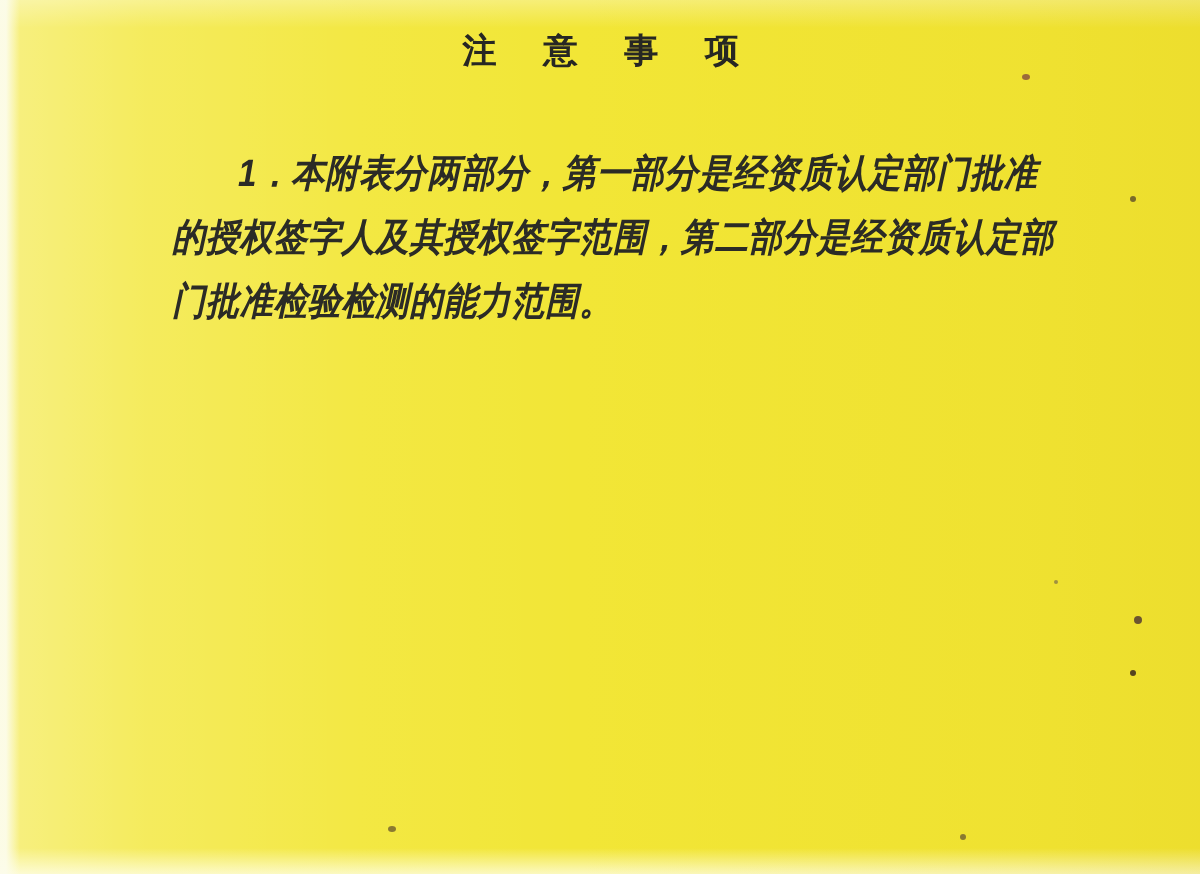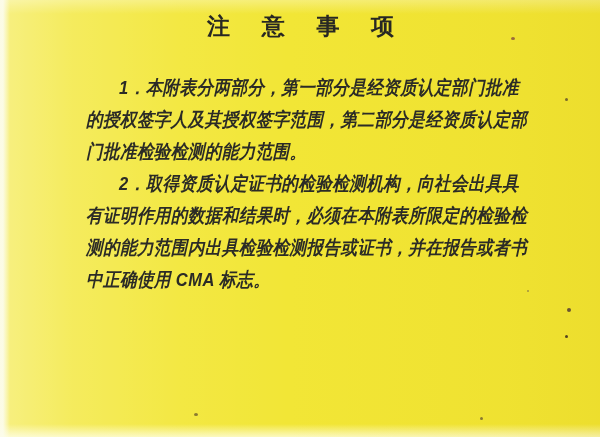--- a/index.html
+++ b/index.html
@@ -28,21 +28,21 @@
   }
   .title {
     position: absolute;
     top: 12px;
     left: 0;
     width: 600px;
     margin: 0;
     padding-left: 0.6em;
     box-sizing: border-box;
     text-align: center;
-    font-size: 23px;
+    font-size: 17px;
     line-height: 28px;
     font-weight: 700;
     letter-spacing: 0.55em;
     color: #272723;
   }
   .body-block {
     position: absolute;
     top: 72px;
     left: 86px;
     color: #2b2b26;
@@ -81,26 +81,20 @@
   <h1 class="title">注 意 事 项</h1>
 
   <div class="body-block">
 
     <div>
       <div class="line indent">1．本附表分两部分，第一部分是经资质认定部门批准</div>
       <div class="line">的授权签字人及其授权签字范围，第二部分是经资质认定部</div>
       <div class="line">门批准检验检测的能力范围。</div>
     </div>
 
-    <div>
-      <div class="line indent">2．取得资质认定证书的检验检测机构，向社会出具具</div>
-      <div class="line">有证明作用的数据和结果时，必须在本附表所限定的检验检</div>
-      <div class="line">测的能力范围内出具检验检测报告或证书，并在报告或者书</div>
-      <div class="line">中正确使用 CMA 标志。</div>
-    </div>
 
 
 
   </div>
 
   <div class="speck s1"></div>
   <div class="speck s2"></div>
   <div class="speck s3"></div>
   <div class="speck s4"></div>
   <div class="speck s5"></div>

